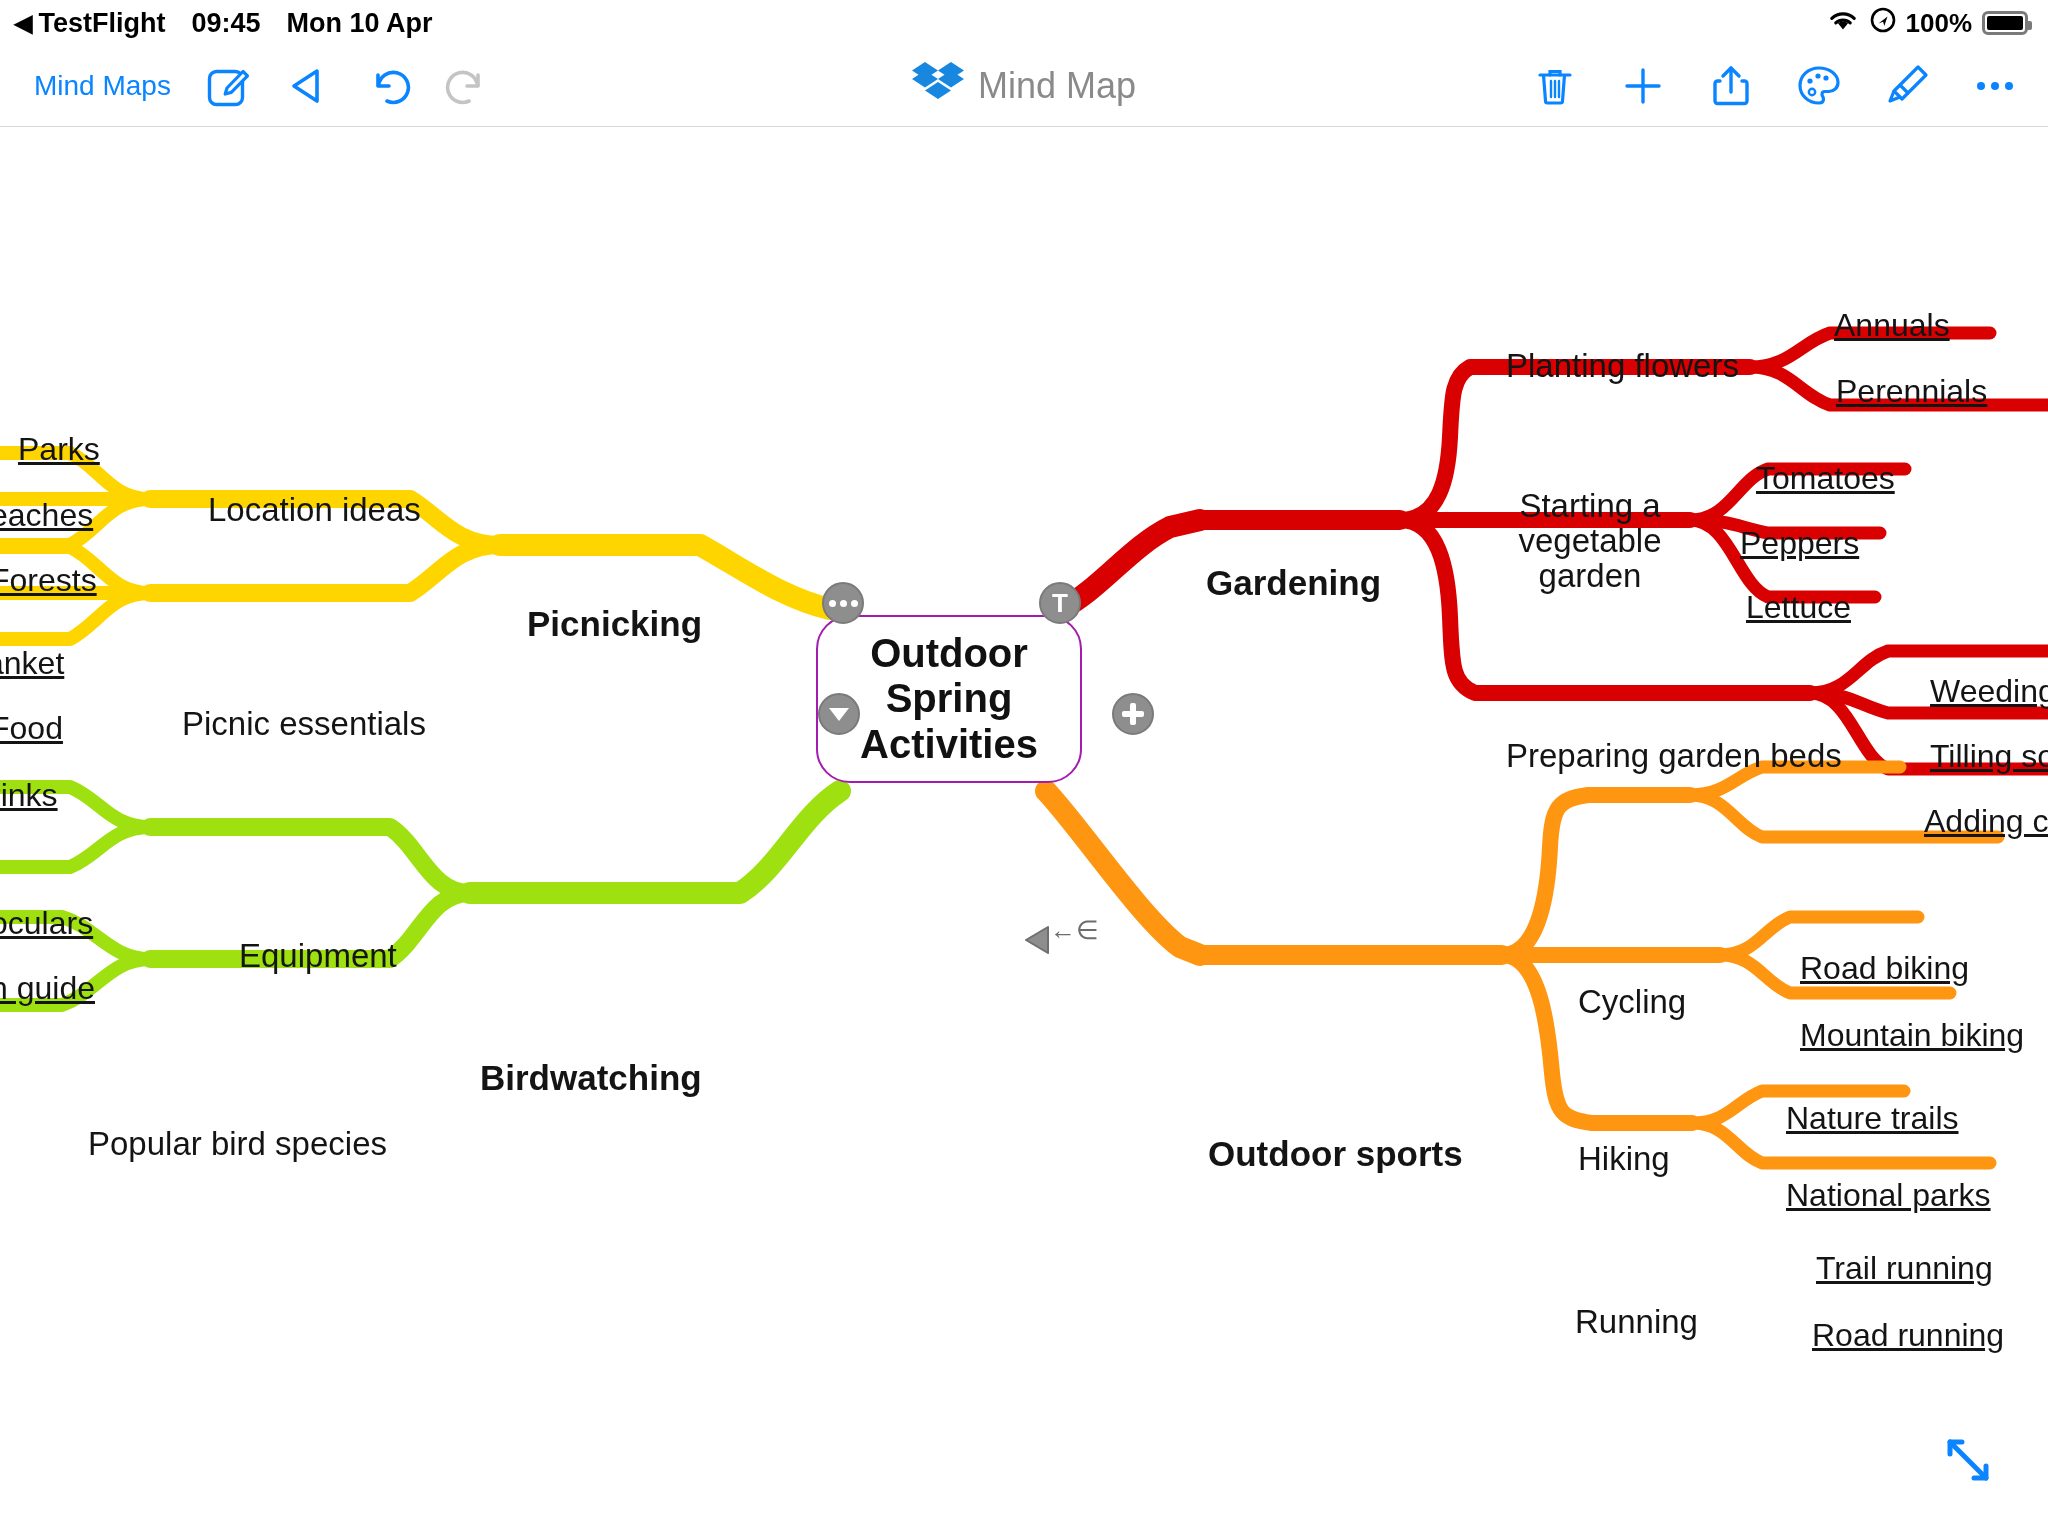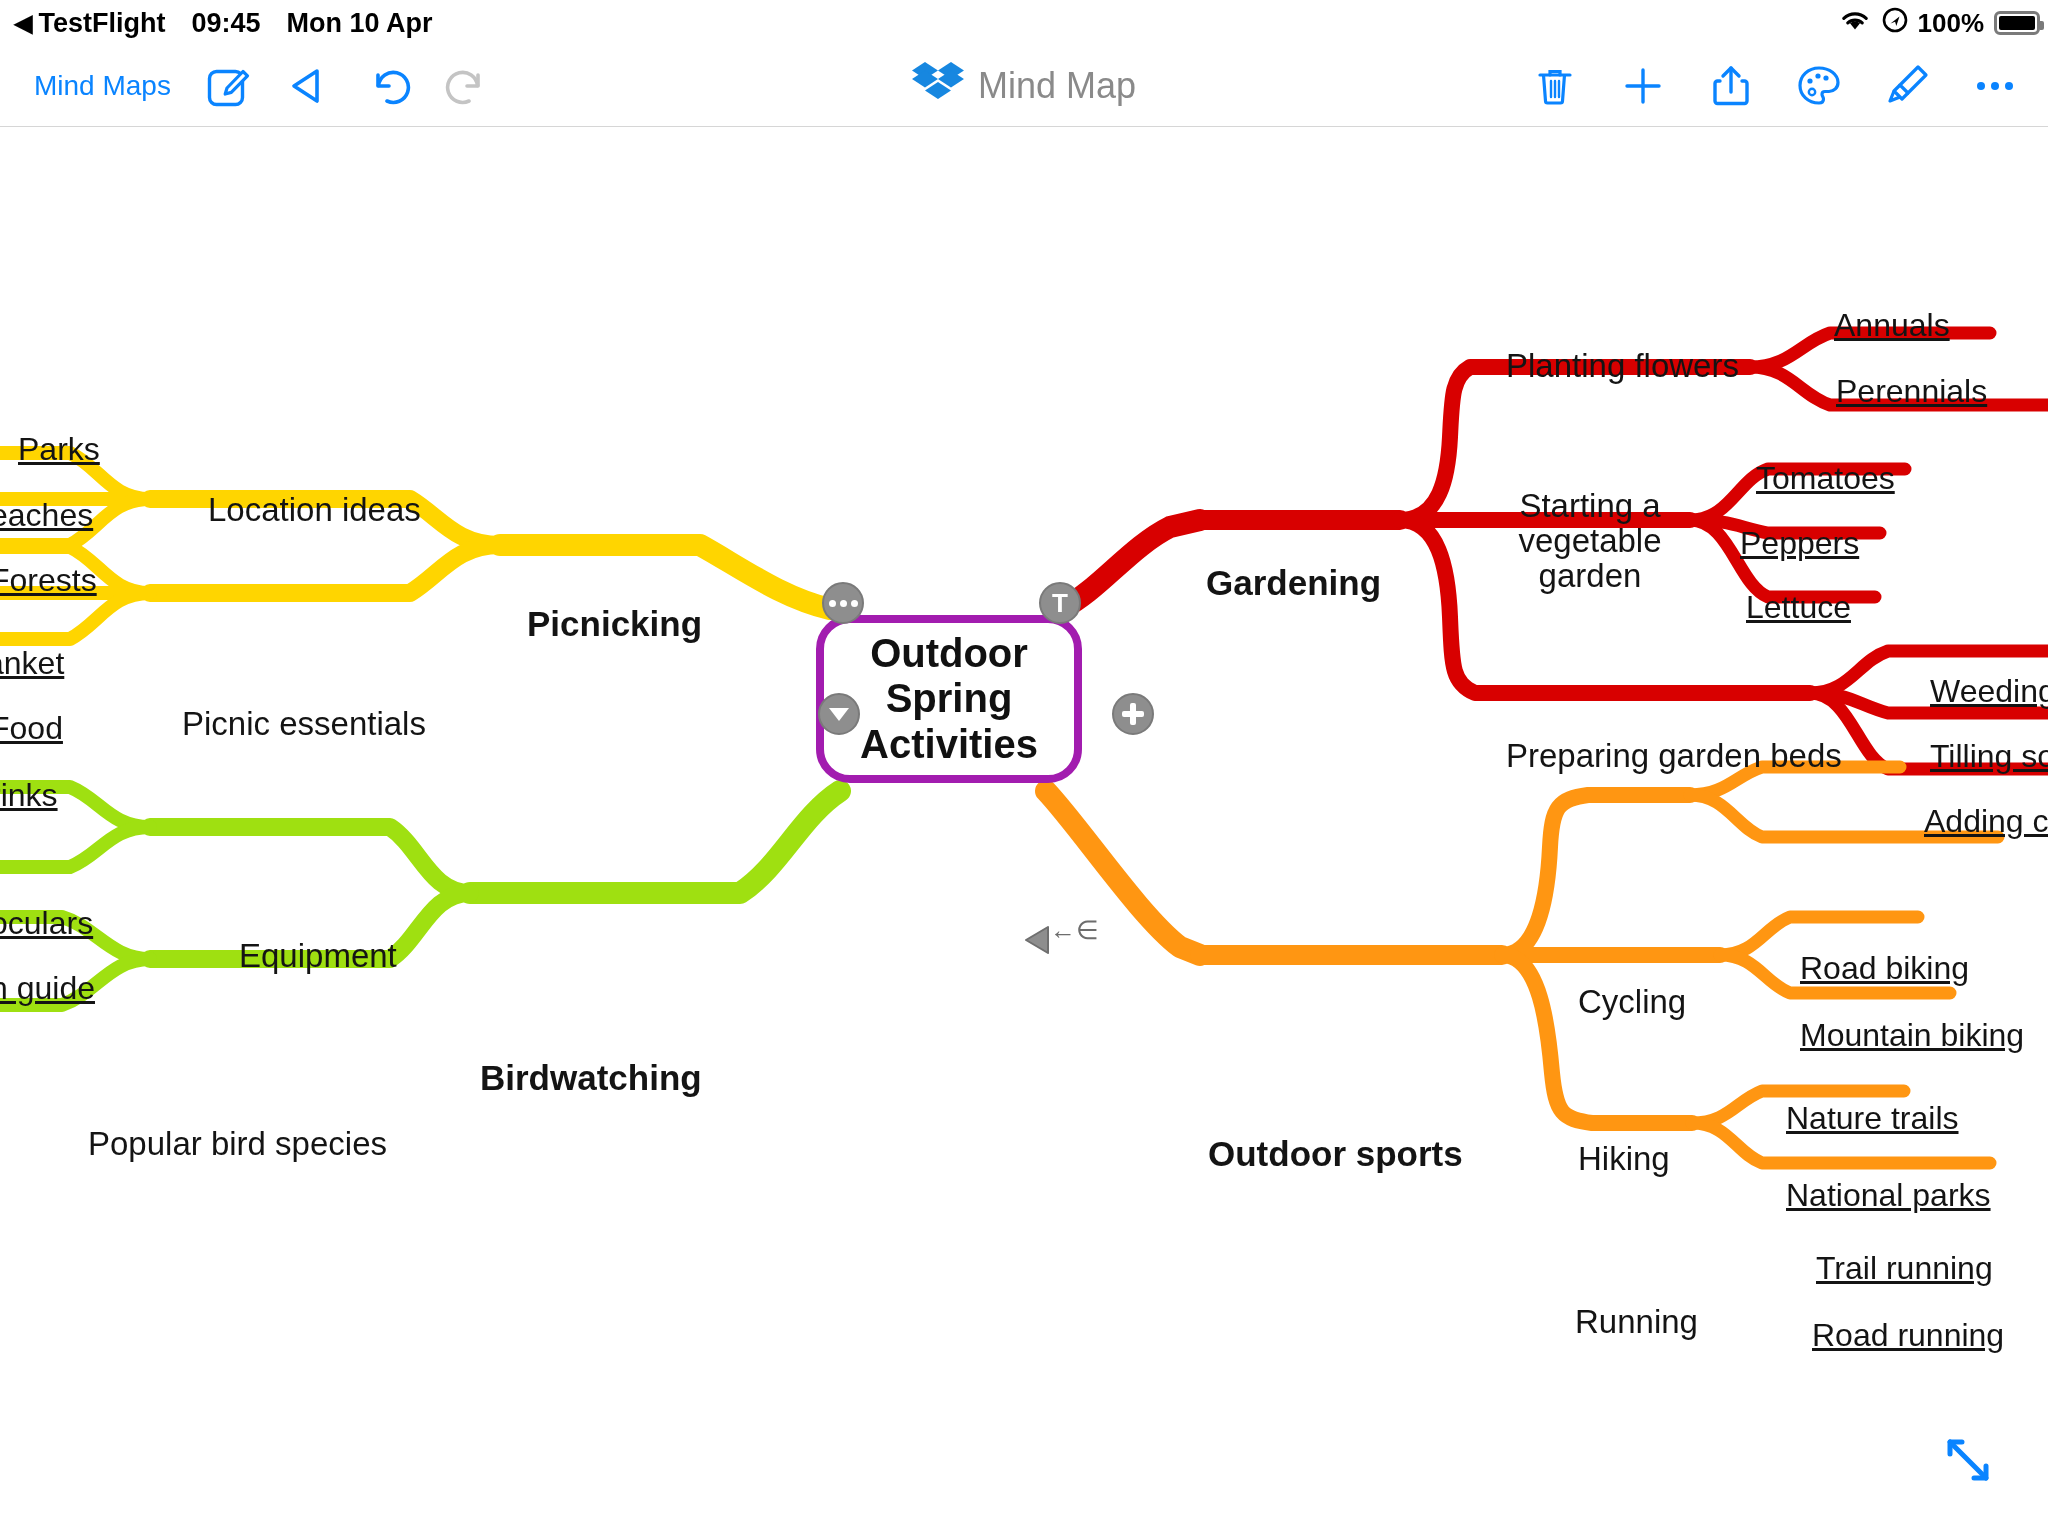--- a/index.html
+++ b/index.html
@@ -18,21 +18,21 @@
     position:absolute;left:0;top:0;width:2048px;height:46px;
     display:flex;align-items:center;
     font-size:27px;font-weight:700;color:#000;
   }
   .sb-left{display:flex;align-items:center;gap:0;padding-left:14px;}
   .sb-back{font-size:24px;line-height:1;margin-right:6px;}
   .sb-app{margin-right:26px;}
   .sb-time{margin-right:26px;}
   .sb-date{}
   .sb-right{
-    position:absolute;right:8px;top:0;height:46px;
+    position:absolute;right:20px;top:0;height:46px;
     display:flex;align-items:center;gap:10px;
   }
   .sb-pct{font-size:26px;font-weight:700;}
   .battery{
     width:46px;height:24px;border:3px solid #7a7a7a;border-radius:6px;
     position:relative;display:flex;align-items:center;padding:2px;box-sizing:border-box;
   }
   .battery::after{
     content:"";position:absolute;right:-7px;top:7px;width:4px;height:9px;
     background:#7a7a7a;border-radius:0 2px 2px 0;
@@ -73,21 +73,21 @@
   }
   .lbl.main{font-size:35px;font-weight:700;}
   .lbl.sub{font-size:33px;font-weight:400;}
   .lbl.leaf{font-size:32px;font-weight:400;text-decoration:underline;}
   .lbl.ctr{text-align:center;}
 
   
   .centernode{
     position:absolute;
     left:816px;top:488px;width:266px;height:168px;
-    border:8px solid #a21caf;border-radius:34px;background:#fff;
+    border:2px solid #a21caf;border-radius:34px;background:#fff;
     display:flex;align-items:center;justify-content:center;
     box-sizing:border-box;z-index:6;
   }
   .centernode span{
     font-size:40px;font-weight:700;color:#111;text-align:center;line-height:1.14;
   }
 
   
   .handle{
     position:absolute;width:42px;height:42px;border-radius:50%;

